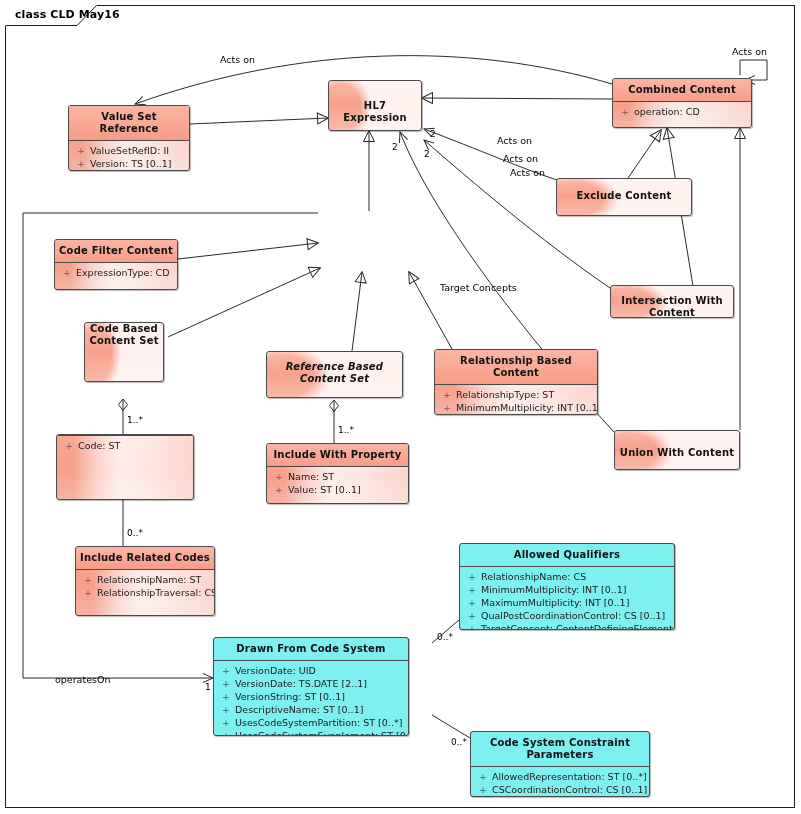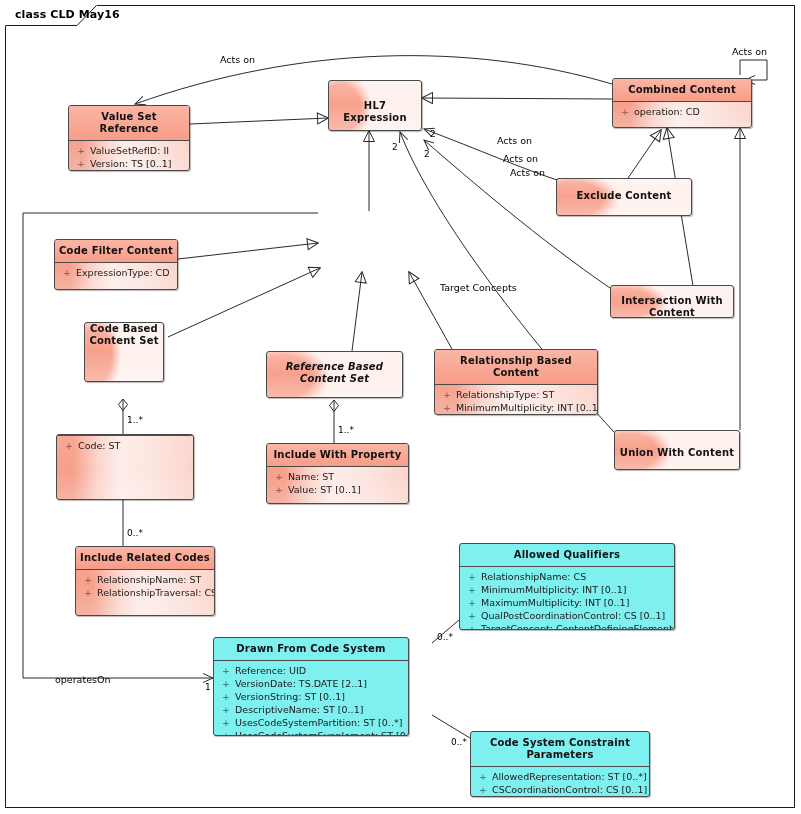--- a/index.html
+++ b/index.html
@@ -328,21 +328,21 @@
       <div class="attr"><span class="vis">+</span><span>MinimumMultiplicity: INT [0..1]</span></div>
       <div class="attr"><span class="vis">+</span><span>MaximumMultiplicity: INT [0..1]</span></div>
       <div class="attr"><span class="vis">+</span><span>QualPostCoordinationControl: CS [0..1]</span></div>
       <div class="attr"><span class="vis">+</span><span>TargetConcept: ContentDefiningElement [0..1]</span></div>
     </div>
   </div>
 
   <div class="uml cyan" style="left:213px; top:637px; width:196px; height:99px;">
     <div class="title">Drawn From Code System</div>
     <div class="attrs">
-      <div class="attr"><span class="vis">+</span><span>Reference: UID</span></div>
+      <div class="attr"><span class="vis">+</span><span>VersionDate: UID</span></div>
       <div class="attr"><span class="vis">+</span><span>VersionDate: TS.DATE [2..1]</span></div>
       <div class="attr"><span class="vis">+</span><span>VersionString: ST [0..1]</span></div>
       <div class="attr"><span class="vis">+</span><span>DescriptiveName: ST [0..1]</span></div>
       <div class="attr"><span class="vis">+</span><span>UsesCodeSystemPartition: ST [0..*]</span></div>
       <div class="attr"><span class="vis">+</span><span>UsesCodeSystemSupplement: ST [0..*]</span></div>
     </div>
   </div>
 
   <div class="uml cyan" style="left:470px; top:731px; width:180px; height:66px;">
     <div class="title">Code System Constraint Parameters</div>

